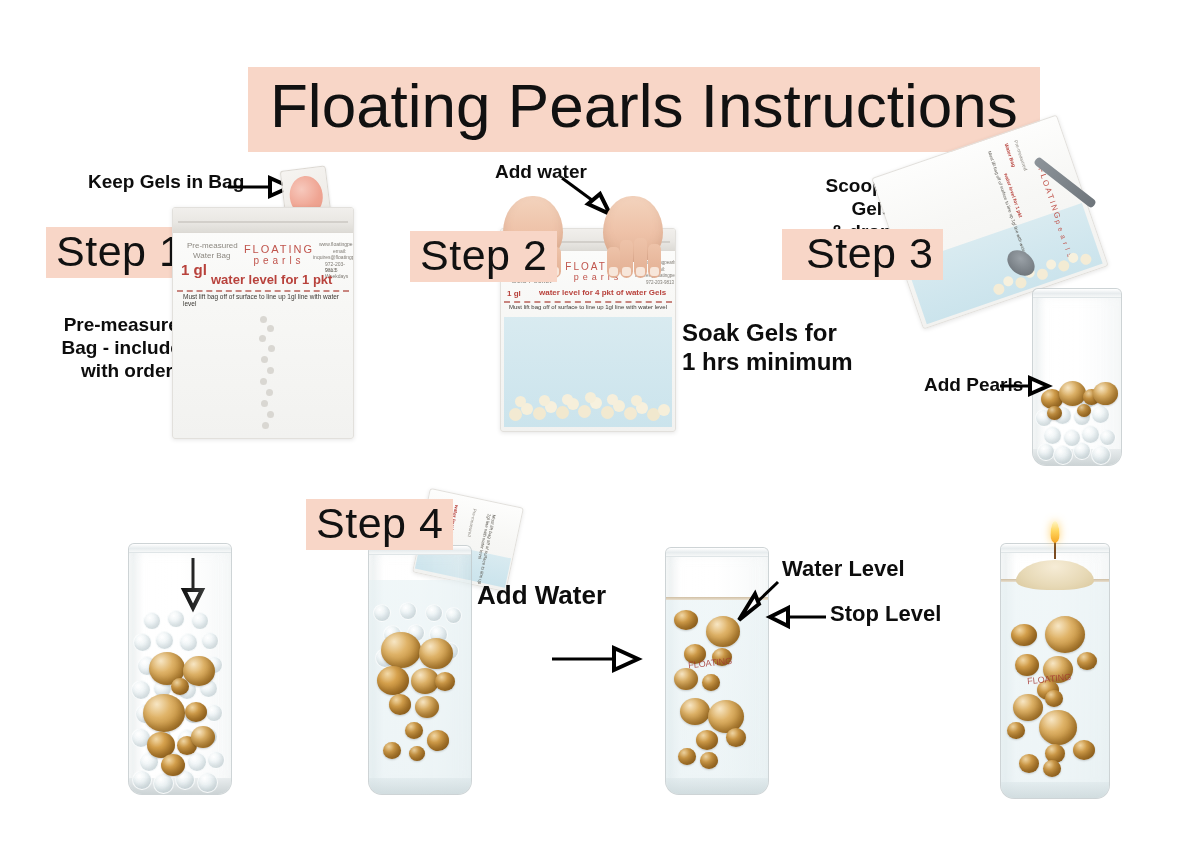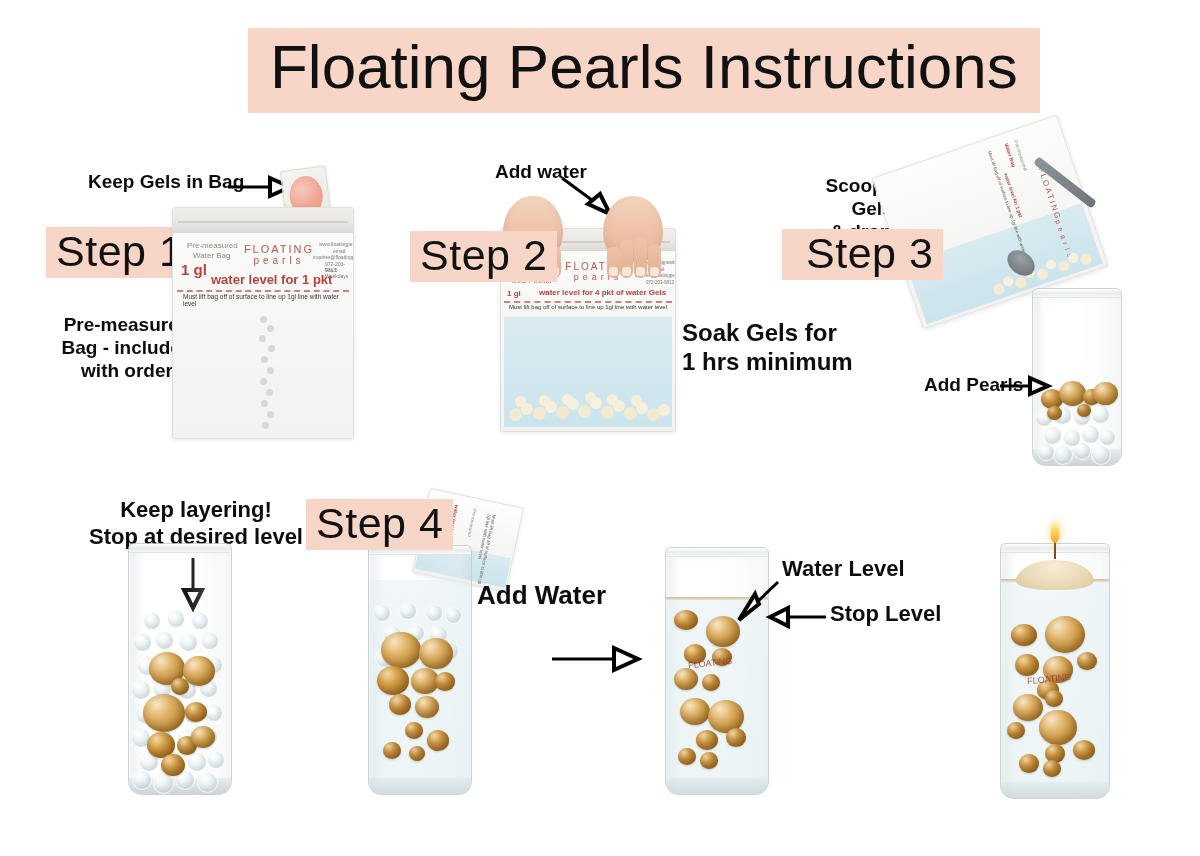--- a/index.html
+++ b/index.html
@@ -24,20 +24,21 @@
     font-weight: 400;
     letter-spacing: .5px;
     line-height: 1.05;
     padding: 2px 10px 4px 10px;
     white-space: nowrap;
   }
   .title-bar {
     font-size: 62px;
     padding: 6px 22px 14px 22px;
     letter-spacing: 0px;
+    margin-top: 39px;
   }
   .step-lbl { font-size: 43px; }
   .note {
     color: #0d0d0d; font-weight: bold;
     line-height: 1.22; white-space: pre-line;
   }
   .n19 { font-size: 19px; }
   .n22 { font-size: 22px; }
   .n24 { font-size: 24px; }
   .n26 { font-size: 26px; }
@@ -382,22 +383,20 @@
     <div class="pearl" style="left:14px; top:117px; width:15px; height:14px;"></div>
     <div class="pearl" style="left:44px; top:115px; width:14px; height:13px;"></div>
   </div>
 
   <div class="abs note n19" style="left:924px; top:373px;">Add Pearls</div>
   <svg class="arrow" style="left:1000px; top:376px;" width="50" height="20">
     <line x1="0" y1="10" x2="30" y2="10" stroke-width="3"></line>
     <polygon points="30,2 48,10 30,18"></polygon>
   </svg>
 
-  <div class="abs note n22" style="left:76px; top:497px; text-align:center; width:240px;">Keep layering!
-Stop at desired level</div>
   <svg class="arrow" style="left:182px; top:558px;" width="22" height="52">
     <line x1="11" y1="0" x2="11" y2="32" stroke-width="3"></line>
     <polygon points="2,32 20,32 11,50"></polygon>
   </svg>
 
   <div class="abs hl step-lbl" style="left:306px; top:499px; z-index:6;">Step 4</div>
 
   <div class="vase" style="left:128px; top:543px; width:104px; height:252px;">
     <div class="rim"></div>
     <div class="base"></div>

